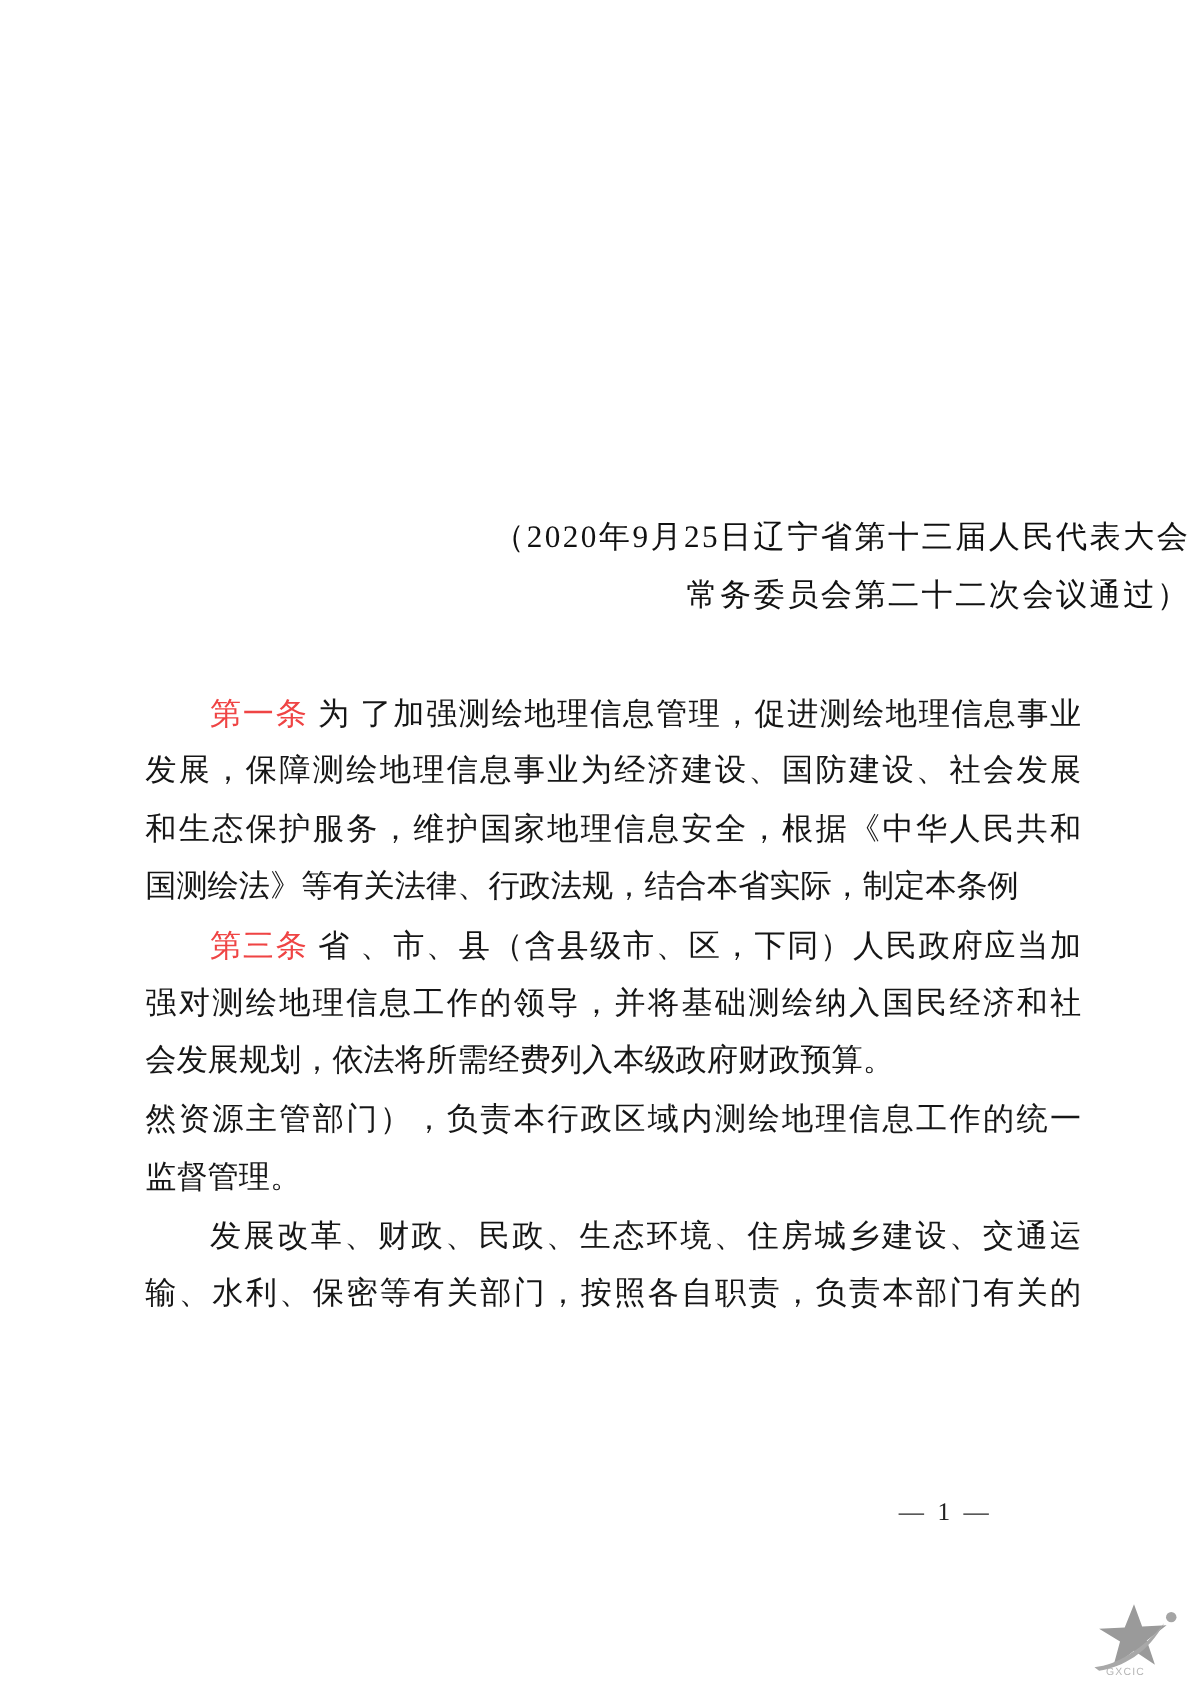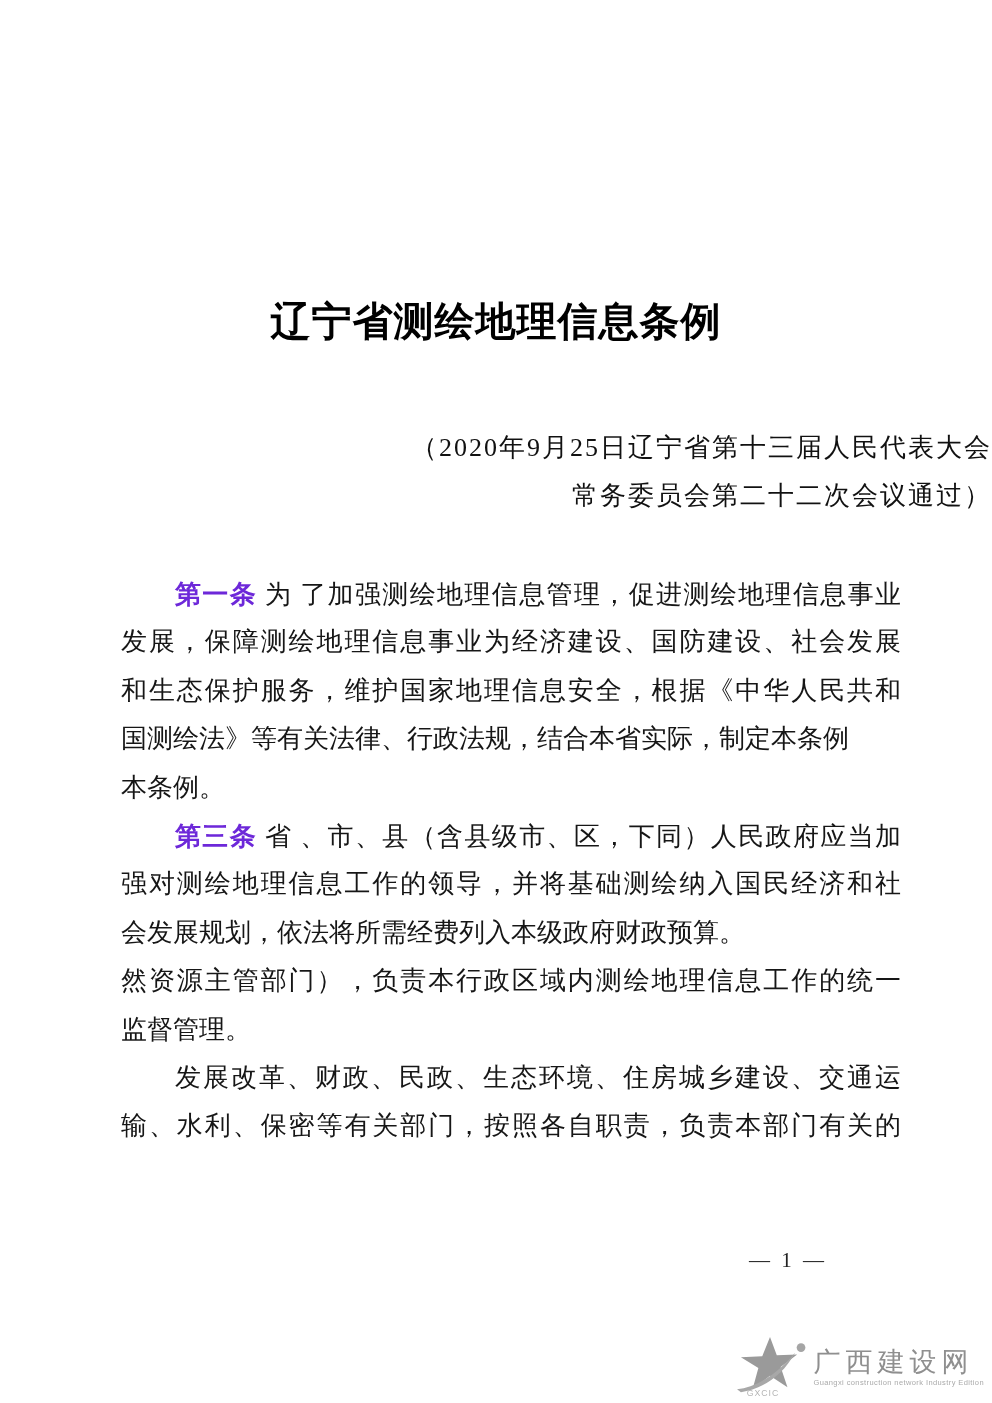--- a/index.html
+++ b/index.html
@@ -57,22 +57,22 @@
   }
   .line.justify {
     text-align: justify;
     text-align-last: justify;
   }
   .line.indent {
     padding-left: 54px;
   }
   .line b {
     font-family: "Liberation Sans", sans-serif;
-    font-weight: 700;
-    color: #6d28d9;
+    font-weight: 400;
+    color: #ef4444;
   }
   .page-number {
     position: absolute;
     top: 1248px;
     left: 700px;
     width: 176px;
     text-align: center;
     font-family: "Liberation Serif", serif;
     font-size: 21px;
     letter-spacing: 3px;
@@ -104,34 +104,32 @@
     letter-spacing: 0.4px;
     color: #aaaaaa;
     margin-top: 2px;
   }
 </style>
 </head>
 <body>
 
 <div class="page">
 
-  <h1 class="doc-title">辽宁省测绘地理信息条例</h1>
 
   <div class="doc-subtitle">
     <div>（2020年9月25日辽宁省第十三届人民代表大会</div>
     <div>常务委员会第二十二次会议通过）</div>
   </div>
 
   <div class="doc-body">
 
   <div class="line justify indent"><b>第一条</b> 为 了加强测绘地理信息管理，促进测绘地理信息事业</div>
       <div class="line justify">发展，保障测绘地理信息事业为经济建设、国防建设、社会发展</div>
       <div class="line justify">和生态保护服务，维护国家地理信息安全，根据《中华人民共和</div>
       <div class="line">国测绘法》等有关法律、行政法规，结合本省实际，制定本条例</div>
-      <div class="line">本条例。</div>
       <div class="line justify indent"><b>第三条</b> 省 、市、县（含县级市、区，下同）人民政府应当加</div>
       <div class="line justify">强对测绘地理信息工作的领导，并将基础测绘纳入国民经济和社</div>
       <div class="line">会发展规划，依法将所需经费列入本级政府财政预算。</div>
       <div class="line justify">然资源主管部门），负责本行政区域内测绘地理信息工作的统一</div>
       <div class="line">监督管理。</div>
       <div class="line justify indent">发展改革、财政、民政、生态环境、住房城乡建设、交通运</div>
       <div class="line justify">输、水利、保密等有关部门，按照各自职责，负责本部门有关的</div>
     </div>
 
   <div class="page-number">— 1 —</div>
@@ -140,19 +138,15 @@
     <svg width="78" height="64" viewBox="0 0 80 66" xmlns="http://www.w3.org/2000/svg">
 
       <path d="M40,2 L47,21 L68,20 L51,33 L58,54 L40,42 L22,56 L28,34 L10,23 L32,22 Z" fill="#9a9a9a"></path>
 
       <path d="M6,56 C26,54 48,40 66,18 C52,44 30,56 10,59 Z" fill="#a8a8a8"></path>
 
       <circle cx="72" cy="13" r="4.5" fill="#a5a5a5"></circle>
 
       <text x="16" y="63" font-size="9" letter-spacing="1" fill="#b5b5b5" font-family="Liberation Sans, sans-serif">GXCIC</text>
     </svg>
-    <div class="logo-text-col">
-      <div class="logo-name">广西建设网</div>
-      <div class="logo-tagline">Guangxi construction network Industry Edition</div>
-    </div>
   </div>
 
 </div>
 
 </body></html>

